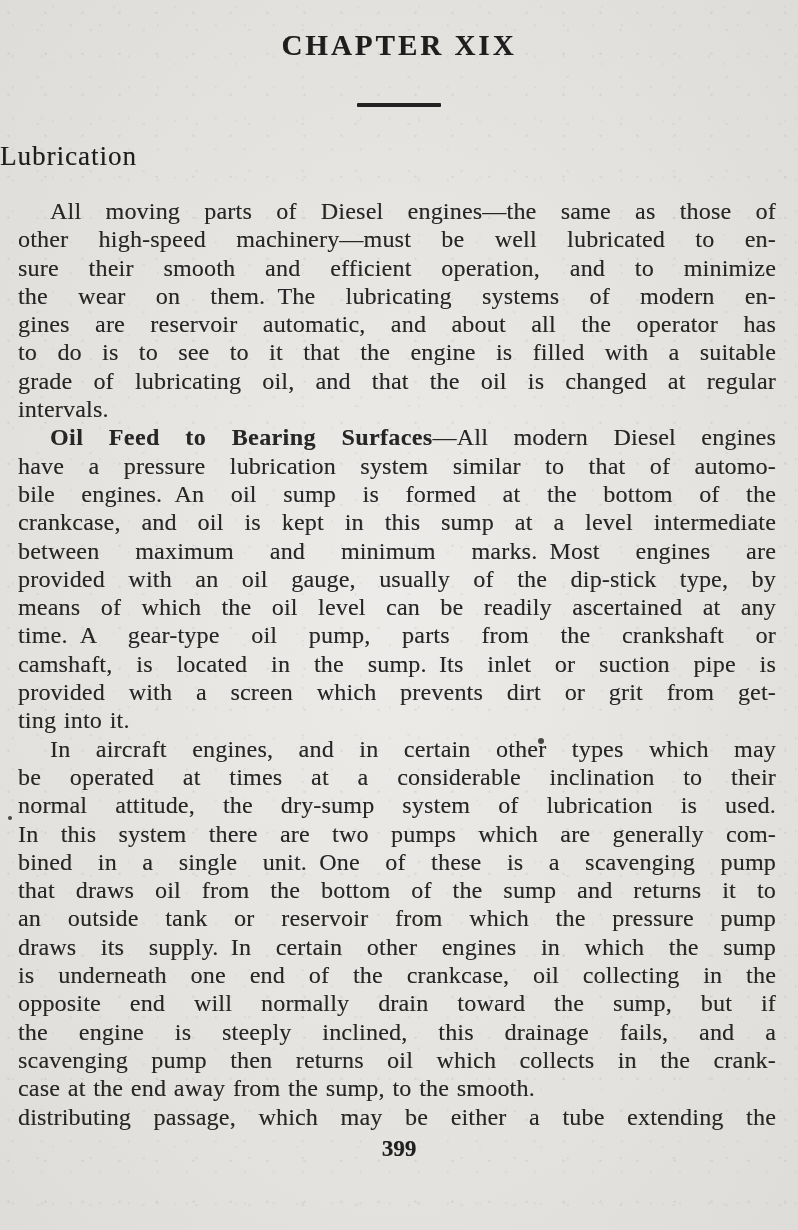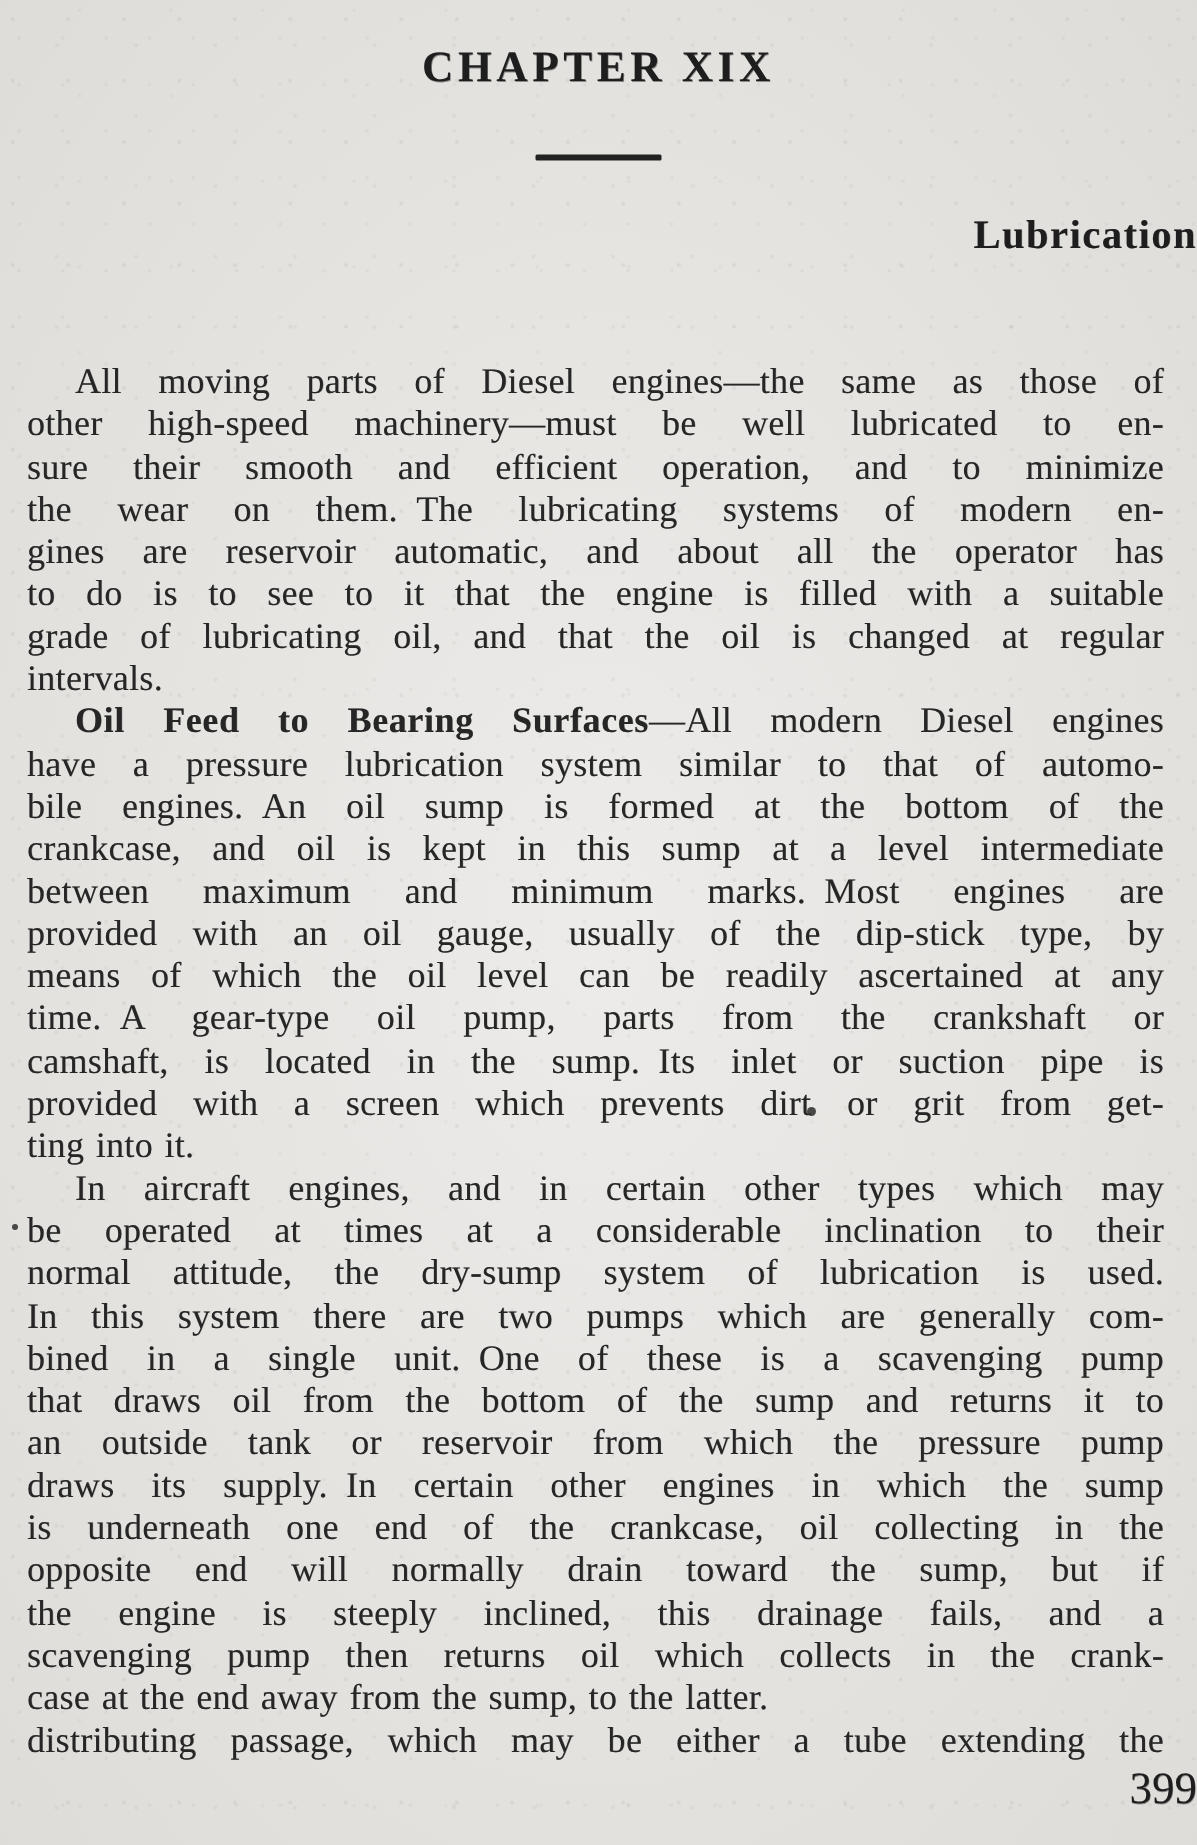--- a/index.html
+++ b/index.html
@@ -30,50 +30,50 @@
     text-shadow:0.4px 0.4px 0 rgba(30,30,30,.45);
   }
   .divider{
     width:84px;height:4px;
     background:#222;
     margin:40px auto 0 auto;
     border-radius:1px;
   }
   .section-title{
     margin:32px 0 0 0;
-    text-align:right;
+    text-align:left;
     font-size:27px;
-    font-weight:bold;
+    font-weight:normal;
     letter-spacing:1px;
     line-height:34px;
     color:#1e1e1e;
     text-shadow:0.4px 0.4px 0 rgba(30,30,30,.45);
   }
   .body-text{
-    margin-top:68px;
+    margin-top:24px;
     padding:0 22px 0 18px;
     font-size:24px;
     line-height:28.3px;
     letter-spacing:.2px;
     word-spacing:1.5px;
     text-shadow:0.3px 0.3px 0 rgba(40,40,40,.35);
   }
   .para{margin:0;}
   .line{
     text-align:justify;
     text-align-last:justify;
   }
   .line.endline{text-align-last:left;}
   .line.indent{text-indent:32px;}
   .line b{font-weight:bold;letter-spacing:.4px;}
   .page-number{
     margin-top:5px;
-    text-align:right;
-    font-size:30px;
-    font-weight:normal;
+    text-align:center;
+    font-size:23px;
+    font-weight:bold;
     line-height:26px;
     color:#1e1e1e;
     text-shadow:0.4px 0.4px 0 rgba(30,30,30,.45);
   }
   .ink-speck{
     position:absolute;
     background:#2c2c2c;
     border-radius:50%;
     opacity:.85;
   }
@@ -118,21 +118,21 @@
         <div class="line">normal attitude, the dry-sump system of lubrication is used.</div>
         <div class="line">In this system there are two pumps which are generally com-</div>
         <div class="line">bined in a single unit. One of these is a scavenging pump</div>
         <div class="line">that draws oil from the bottom of the sump and returns it to</div>
         <div class="line">an outside tank or reservoir from which the pressure pump</div>
         <div class="line">draws its supply. In certain other engines in which the sump</div>
         <div class="line">is underneath one end of the crankcase, oil collecting in the</div>
         <div class="line">opposite end will normally drain toward the sump, but if</div>
         <div class="line">the engine is steeply inclined, this drainage fails, and a</div>
         <div class="line">scavenging pump then returns oil which collects in the crank-</div>
-        <div class="line endline">case at the end away from the sump, to the latter.</div>
+        <div class="line endline">case at the end away from the sump, to the smooth.</div>
       </div>
       <div class="para">
         <div class="line">distributing passage, which may be either a tube extending the</div>
       </div>
     </div>
 
   <div class="page-number">399</div>
 <div class="ink-speck" style="left: 538px; top: 738px; width: 6px; height: 6px;"></div>
     <div class="ink-speck" style="left: 8px; top: 816px; width: 4px; height: 4px;"></div>
   </div>

